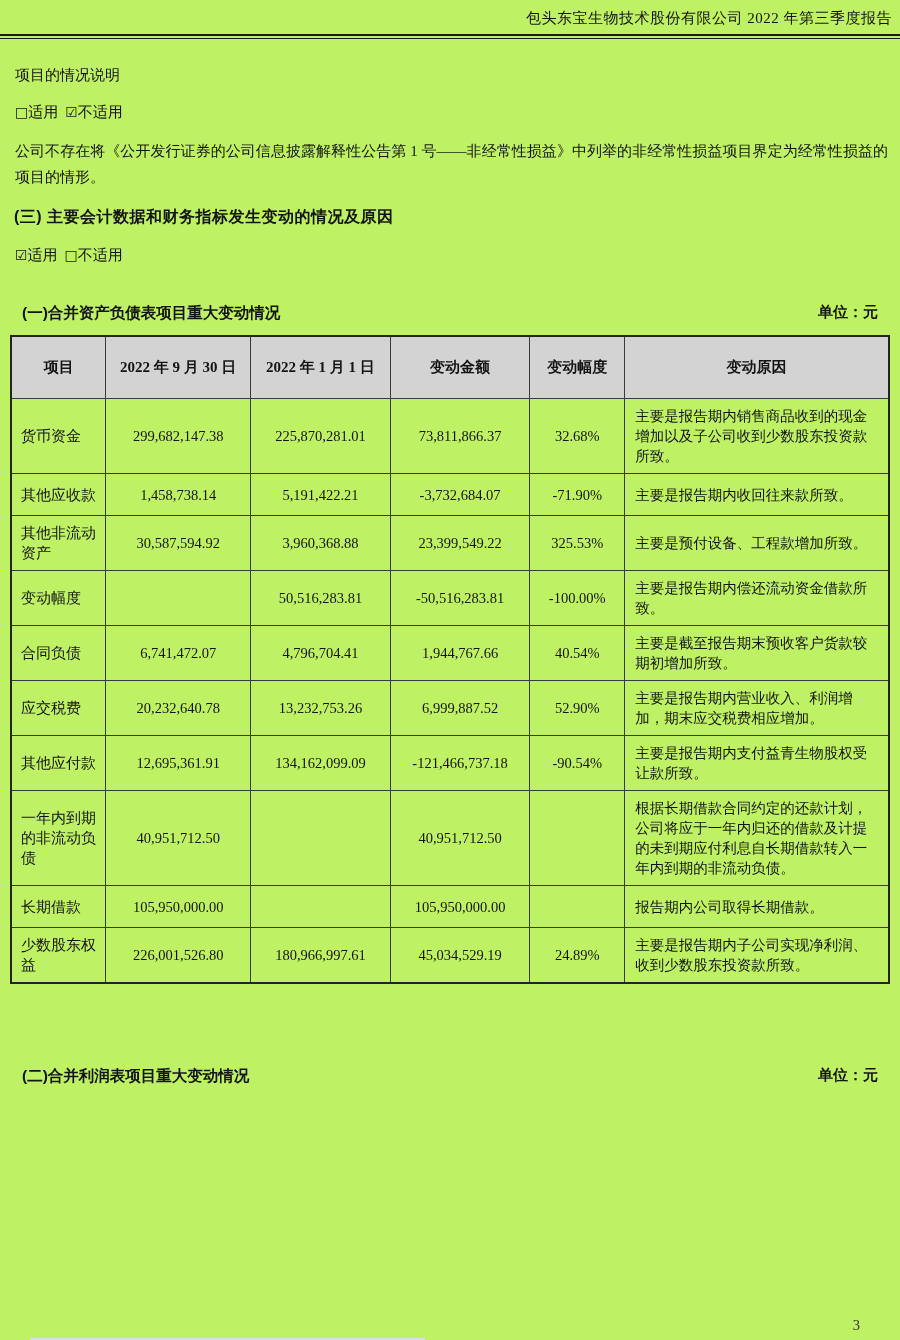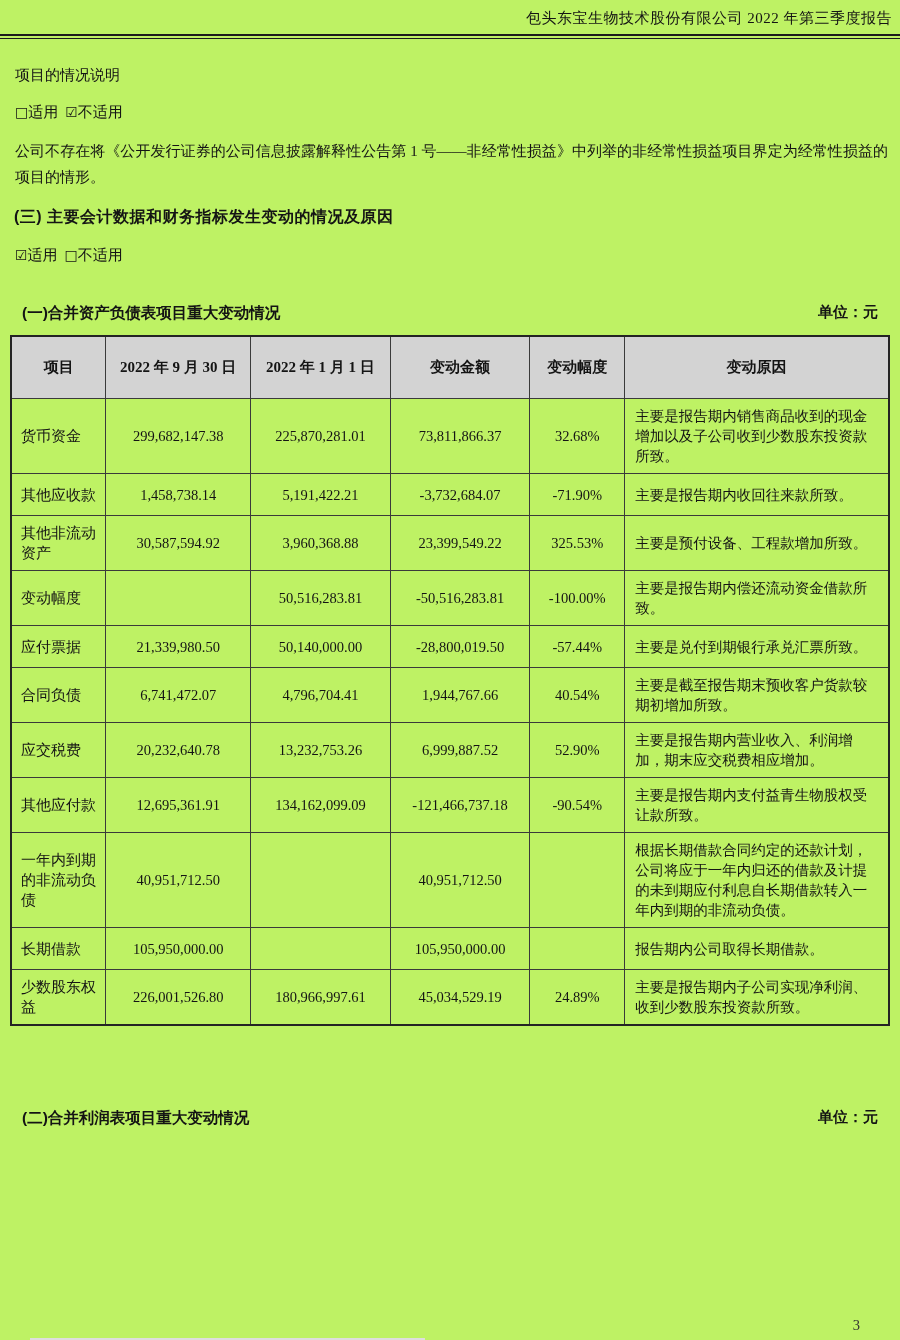--- a/index.html
+++ b/index.html
@@ -179,28 +179,20 @@
           </tr>
           <tr>
             <td class="c0">变动幅度</td>
             <td class="c1"></td>
             <td class="c2">50,516,283.81</td>
             <td class="c3">-50,516,283.81</td>
             <td class="c4">-100.00%</td>
             <td class="c5">主要是报告期内偿还流动资金借款所致。</td>
           </tr>
           <tr>
-            <td class="c0">应付票据</td>
-            <td class="c1">21,339,980.50</td>
-            <td class="c2">50,140,000.00</td>
-            <td class="c3">-28,800,019.50</td>
-            <td class="c4">-57.44%</td>
-            <td class="c5">主要是兑付到期银行承兑汇票所致。</td>
-          </tr>
-          <tr>
             <td class="c0">合同负债</td>
             <td class="c1">6,741,472.07</td>
             <td class="c2">4,796,704.41</td>
             <td class="c3">1,944,767.66</td>
             <td class="c4">40.54%</td>
             <td class="c5">主要是截至报告期末预收客户货款较期初增加所致。</td>
           </tr>
           <tr>
             <td class="c0">应交税费</td>
             <td class="c1">20,232,640.78</td>

